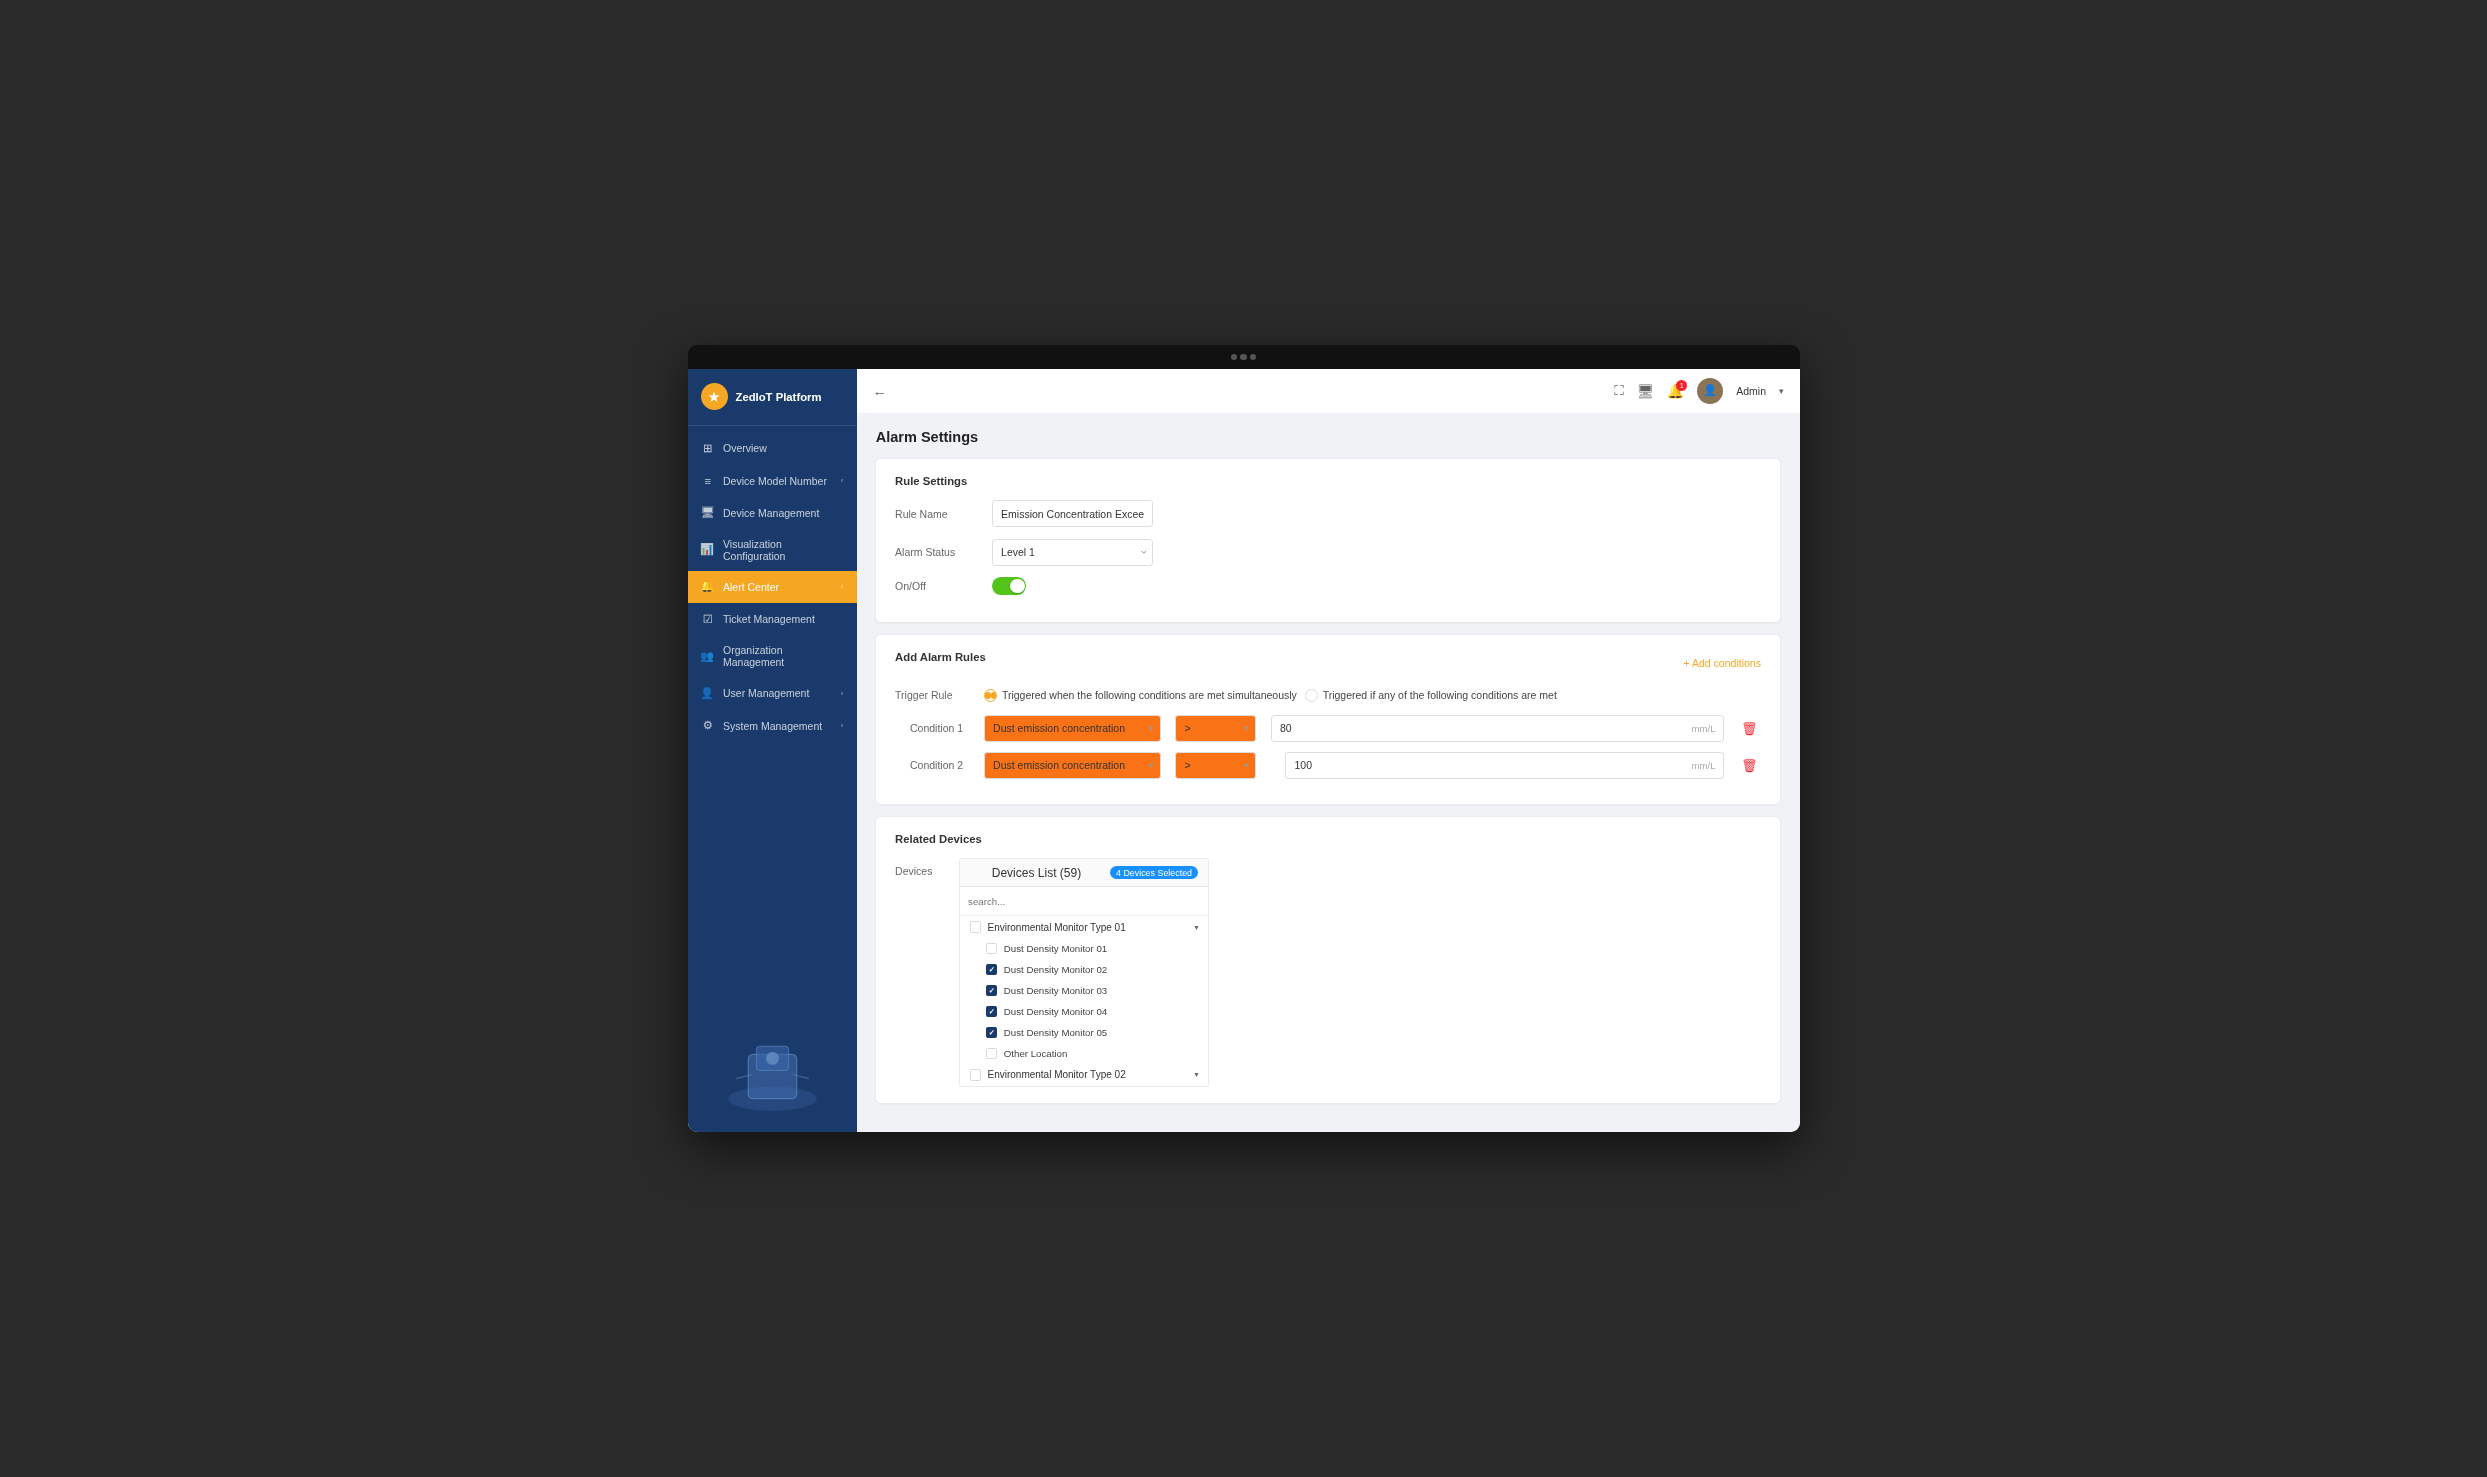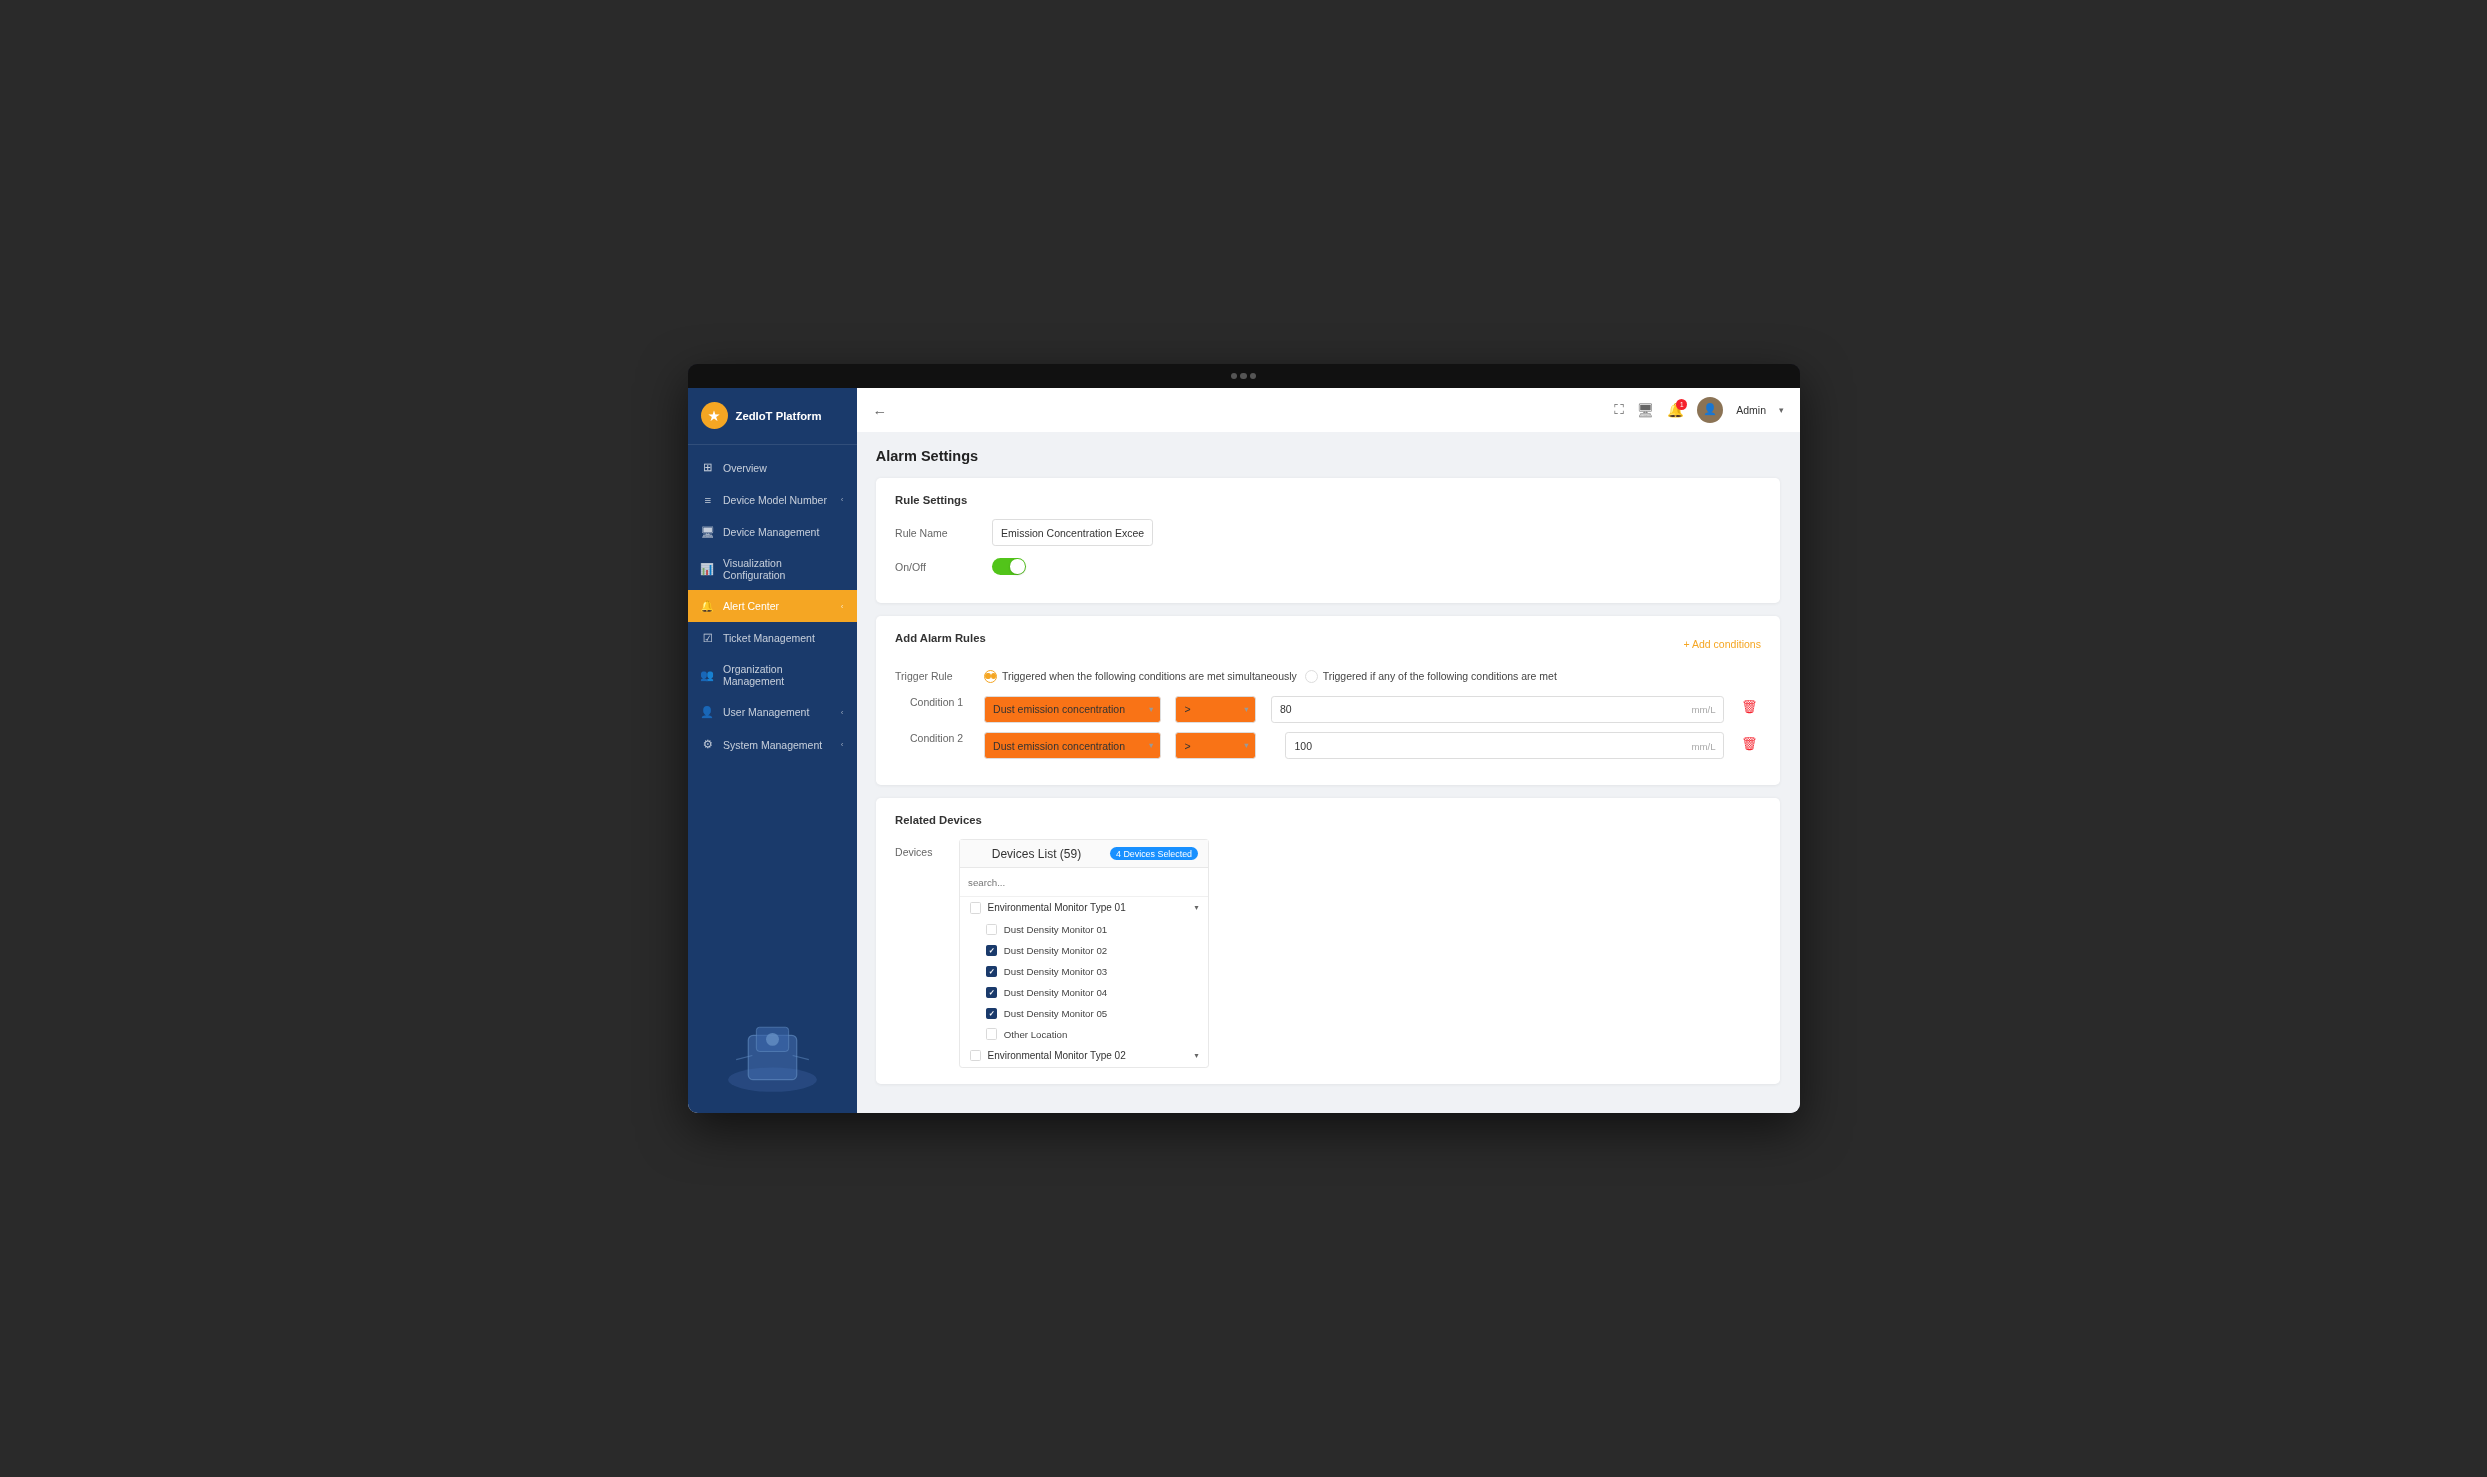--- a/index.html
+++ b/index.html
@@ -562,21 +562,21 @@
     }
 
     .group-chevron {
       font-size: 8px;
       color: #666;
       margin-left: auto;
     }
 
     .condition-row-wrapper {
       display: flex;
-      align-items: flex-start;
+      align-items: center;
       gap: 8px;
       margin-bottom: 9.7px;
     }
 
     .condition-row-label {
       width: 81px;
       font-size: 10.5px;
       color: #666;
       flex-shrink: 0;
       text-align: right;
@@ -677,20 +677,28 @@
         <h1 class="page-title">Alarm Settings</h1>
 
         <div class="card">
           <div class="section-title">Rule Settings</div>
 
           <div class="form-row">
             <span class="form-label">Rule Name</span>
             <input type="text" class="form-input" value="Emission Concentration Exceeds" style="">
           </div>
 
+          <div class="form-row">
+            <span class="form-label">Alarm Status</span>
+            <div class="select-wrapper">
+              <div class="form-select">
+                <span>Level 1</span>
+              </div>
+            </div>
+          </div>
 
           <div class="form-row">
             <span class="form-label">On/Off</span>
             <div class="toggle-switch"></div>
           </div>
         </div>
 
         <div class="card">
           <div class="alarm-rules-header">
             <span class="section-title">Add Alarm Rules</span>

